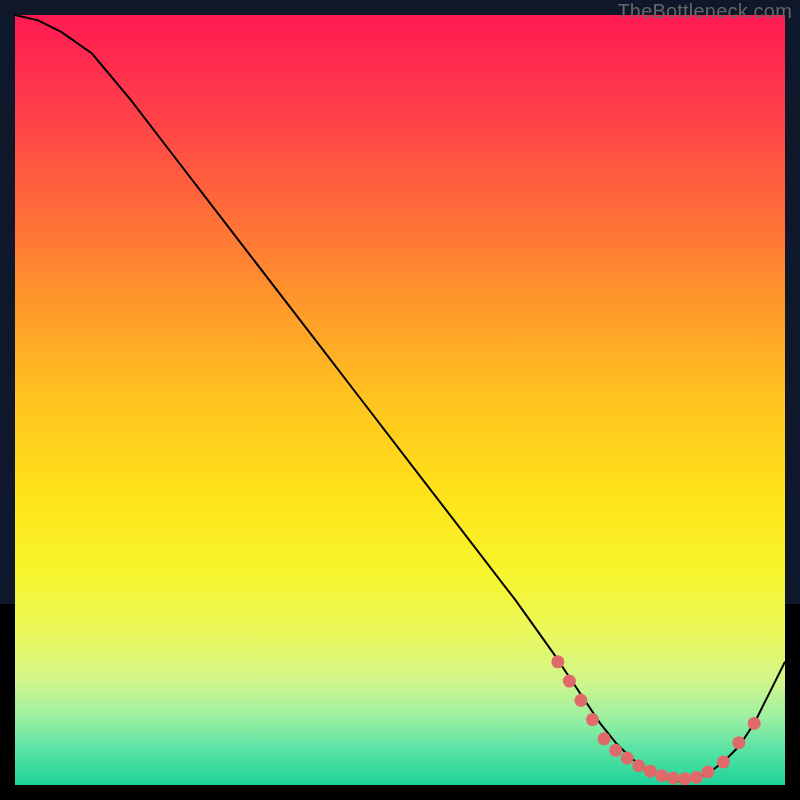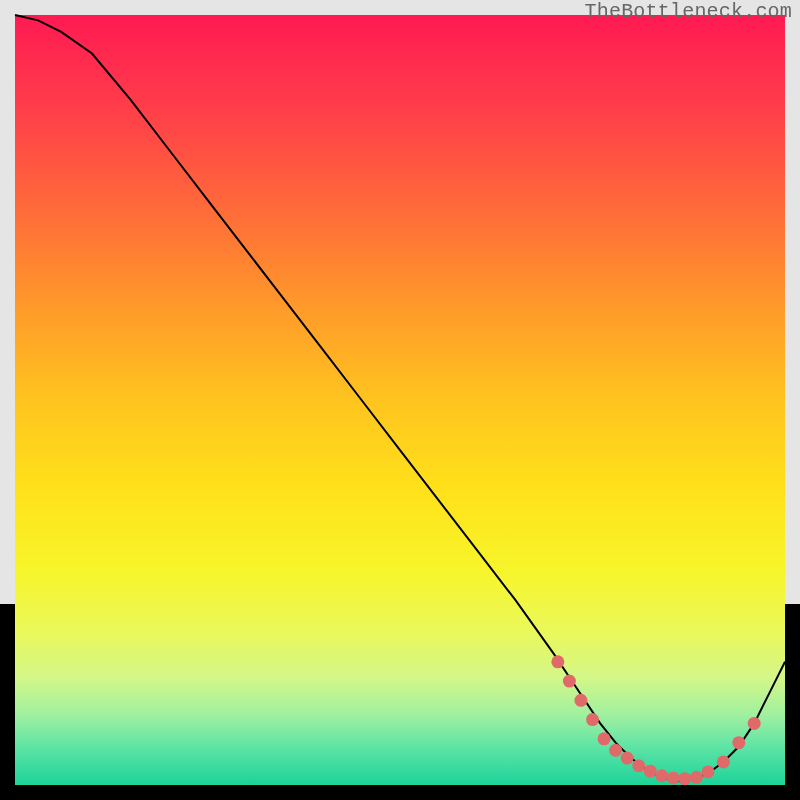--- a/index.html
+++ b/index.html
@@ -8,22 +8,21 @@
     width: 800px;
     height: 800px;
     background: #000;
     overflow: hidden;
     font-family: Arial, Helvetica, sans-serif;
   }
   .stage {
     position: relative;
     width: 800px;
     height: 604px;
-    background: #e5e5e5;
-    font-family: Liberation Mono, monospace;
+    background: #0f172a;
   }
   .plot {
     position: absolute;
     left: 15px;
     top: 15px;
     width: 770px;
     height: 770px;
     
     background: linear-gradient(
       to bottom,

